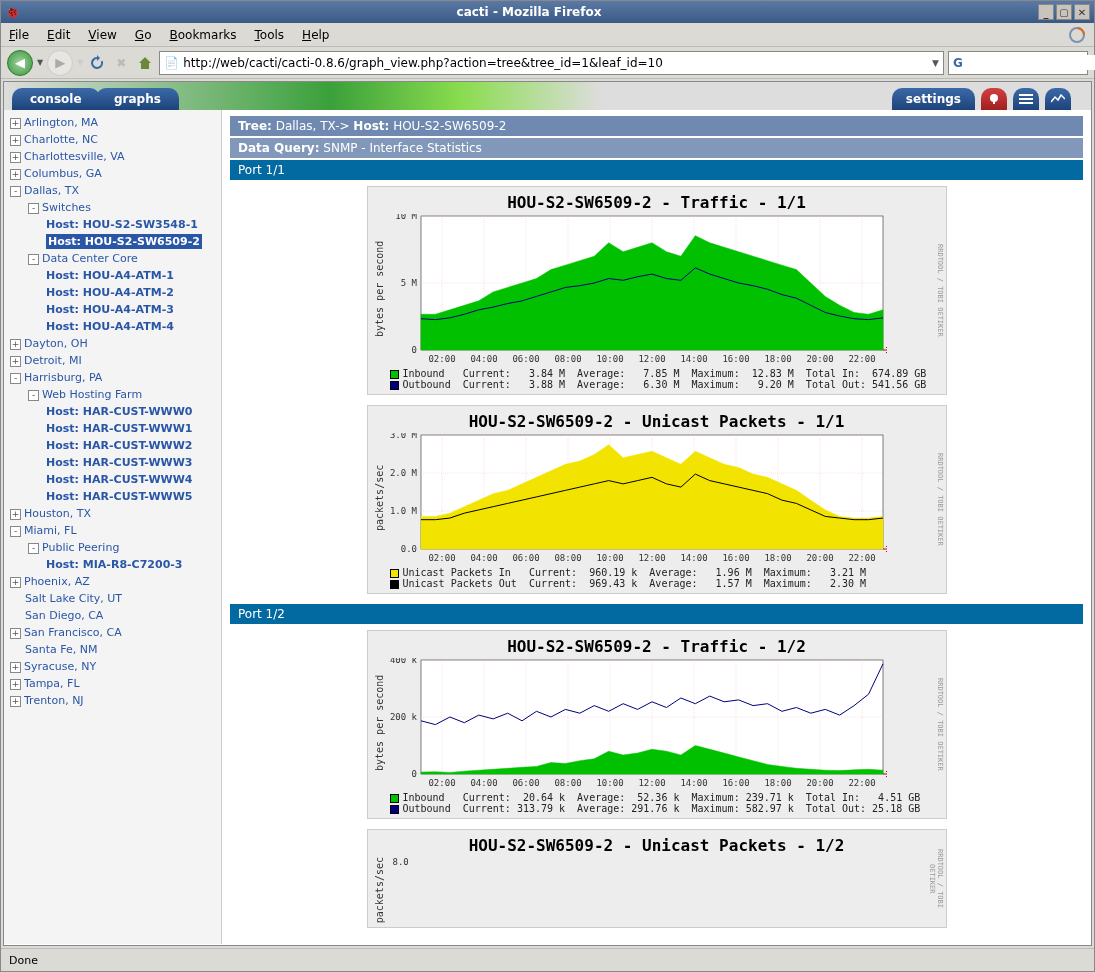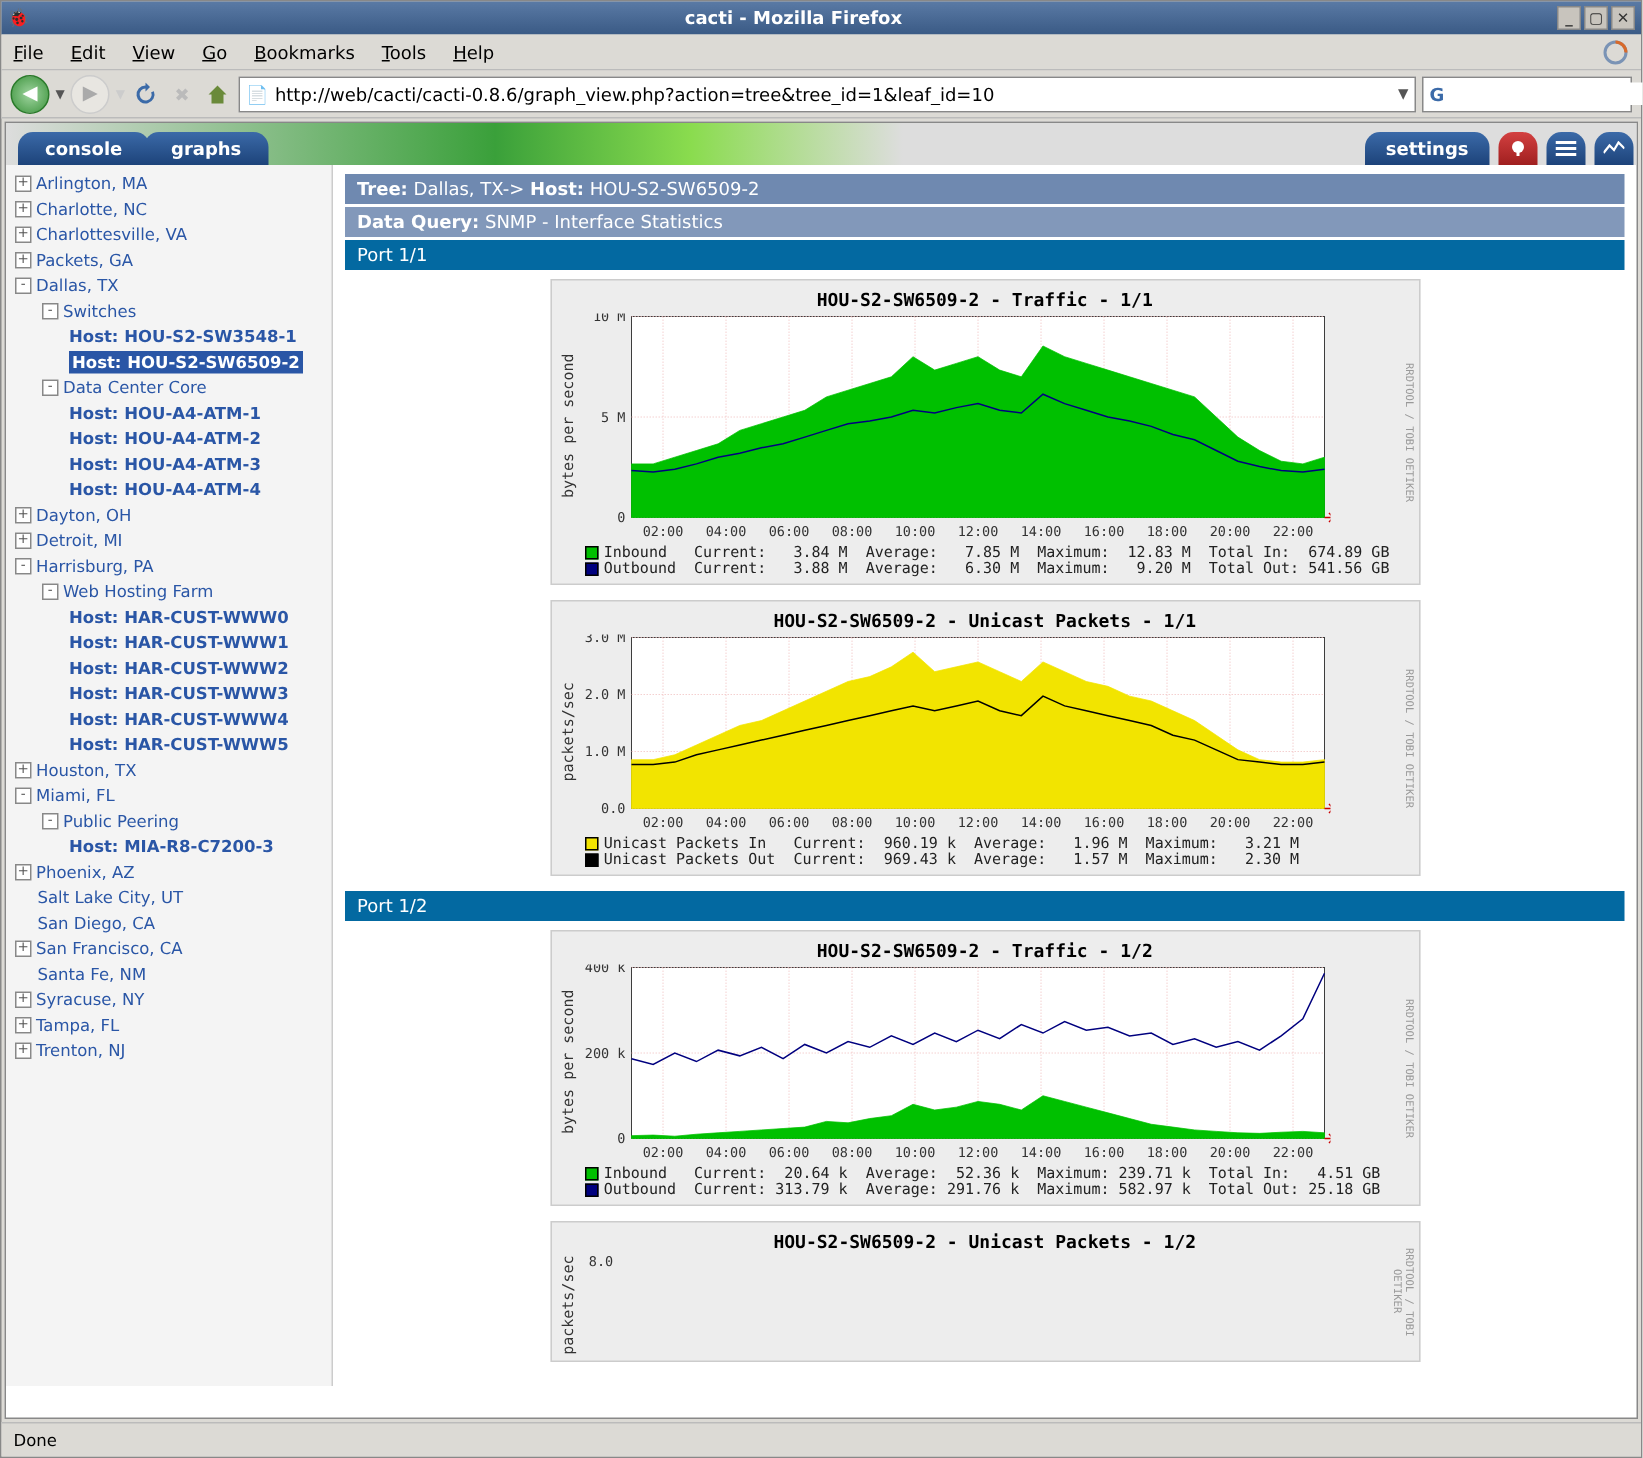--- a/index.html
+++ b/index.html
@@ -20,41 +20,41 @@
 .tb-icon { width: 20px; height: 20px; display: flex; align-items: center; justify-content: center; cursor: pointer; }
 .url-bar { flex: 1; height: 24px; background: #fff; border: 1px solid #888; display: flex; align-items: center; padding: 0 4px; gap: 4px; }
 .url-bar input { flex: 1; border: none; outline: none; font-size: 12px; font-family: inherit; }
 .url-bar .dd { font-size: 9px; color: #555; cursor: pointer; }
 .search-box { width: 140px; height: 24px; background: #fff; border: 1px solid #888; display: flex; align-items: center; padding: 0 4px; gap: 4px; }
 .content-scroll { flex: 1; overflow: auto; background: #fff; border: 1px solid #888; margin: 2px; position: relative; }
 .topstrip { height: 28px; background: linear-gradient(90deg, #ddd 0%, #3aa03a 30%, #8adc4e 42%, #ddd 55%); position: relative; display: flex; align-items: center; }
 .tab { position: absolute; bottom: 0; height: 22px; padding: 0 18px; border-radius: 10px 10px 0 0; color: #fff; font-weight: bold; font-size: 12px; display: flex; align-items: center; cursor: pointer; }
 .tab.console { left: 8px; background: linear-gradient(#3b6aa8,#1d437a); }
 .tab.graphs { left: 92px; background: linear-gradient(#3b6aa8,#1d437a); }
-.right-tabs { position: absolute; right: 2px; bottom: 0; display: flex; gap: 6px; }
+.right-tabs { position: absolute; right: 20px; bottom: 0; display: flex; gap: 6px; }
 .rtab { height: 22px; padding: 0 14px; border-radius: 10px 10px 0 0; color: #fff; font-weight: bold; font-size: 12px; display: flex; align-items: center; cursor: pointer; background: linear-gradient(#3b6aa8,#1d437a); }
 .rtab.red { background: linear-gradient(#d34040,#a01f1f); width: 26px; padding: 0; justify-content: center; }
 .rtab.iconbtn { width: 26px; padding: 0; justify-content: center; }
 .subhead { background: #fff; border-bottom: 1px solid #ccc; padding: 3px 8px; display: flex; font-size: 11px; color: #333; }
 .subhead a { color: #2a56a6; text-decoration: none; }
 .subhead .right { margin-left: auto; }
 .main { display: flex; }
 .sidebar { width: 218px; background: #f4f4f4; border-right: 1px solid #ccc; padding: 4px 2px; font-size: 11px; }
 .tree-item { padding: 2px 0 2px 0; white-space: nowrap; }
 .tree-item a { color: #2a56a6; text-decoration: none; cursor: pointer; }
 .tree-item .exp { display: inline-block; width: 11px; height: 11px; border: 1px solid #888; text-align: center; line-height: 9px; font-size: 9px; margin-right: 3px; color: #555; background: #fff; cursor: pointer; vertical-align: middle; }
 .tree-item.selected a { background: #2a56a6; color: #fff; padding: 1px 2px; }
 .hostlink { font-weight: bold; }
 .graphs-area { flex: 1; padding: 6px 8px; }
 .bar { color: #fff; padding: 3px 8px; font-size: 12px; margin-bottom: 2px; }
 .bar.tree { background: #6f89b0; }
 .bar.dq { background: #8298ba; }
 .bar.port { background: #0369a1; color: #fff; }
 .graphbox { background: #ededed; border: 1px solid #ccc; padding: 4px; margin: 6px auto 10px auto; width: 580px; position: relative; }
-.graphtitle { text-align: center; font-family: "DejaVu Sans Mono", monospace; font-size: 12px; font-weight: bold; padding: 2px 0; }
+.graphtitle { text-align: center; font-family: "DejaVu Sans Mono", monospace; font-size: 16px; font-weight: bold; padding: 2px 0; }
 .plotwrap { display: flex; }
 .ylabel { writing-mode: vertical-rl; transform: rotate(180deg); font-family: monospace; font-size: 10px; text-align: center; padding: 0 2px; color: #333; }
 .plot { flex: 1; }
 .plot svg { display: block; }
 .legend { font-family: "DejaVu Sans Mono", monospace; font-size: 10px; padding: 4px 2px 0 18px; white-space: pre; color: #222; }
 .sw { display: inline-block; width: 9px; height: 9px; border: 1px solid #000; vertical-align: middle; margin-right: 4px; }
 .statusbar { height: 23px; background: #dcdad5; border-top: 1px solid #bbb; padding: 2px 8px; font-size: 11px; display: flex; align-items: center; }
 .rrdside { position: absolute; right: 2px; top: 4px; bottom: 4px; width: 12px; font-family: monospace; font-size: 7px; color: #999; writing-mode: vertical-rl; text-align: center; }
 </style>
 </head>
@@ -140,21 +140,21 @@
           </div>
       </div>
     </div>
 
 
     <div class="main">
       <div class="sidebar" id="sidebar">
           <div class="tree-item" style="padding-left: 4px;"><span class="exp">+</span><a>Arlington, MA</a></div>
           <div class="tree-item" style="padding-left: 4px;"><span class="exp">+</span><a>Charlotte, NC</a></div>
           <div class="tree-item" style="padding-left: 4px;"><span class="exp">+</span><a>Charlottesville, VA</a></div>
-          <div class="tree-item" style="padding-left: 4px;"><span class="exp">+</span><a>Packets, GA</a></div>
+          <div class="tree-item" style="padding-left: 4px;"><span class="exp">+</span><a>Columbus, GA</a></div>
           <div class="tree-item" style="padding-left: 4px;"><span class="exp">-</span><a>Dallas, TX</a></div>
           <div class="tree-item" style="padding-left: 22px;"><span class="exp">-</span><a>Switches</a></div>
           <div class="tree-item" style="padding-left: 40px;"><a class="hostlink">Host: HOU-S2-SW3548-1</a></div>
           <div class="tree-item selected" style="padding-left: 40px;"><a class="hostlink">Host: HOU-S2-SW6509-2</a></div>
           <div class="tree-item" style="padding-left: 22px;"><span class="exp">-</span><a>Data Center Core</a></div>
           <div class="tree-item" style="padding-left: 40px;"><a class="hostlink">Host: HOU-A4-ATM-1</a></div>
           <div class="tree-item" style="padding-left: 40px;"><a class="hostlink">Host: HOU-A4-ATM-2</a></div>
           <div class="tree-item" style="padding-left: 40px;"><a class="hostlink">Host: HOU-A4-ATM-3</a></div>
           <div class="tree-item" style="padding-left: 40px;"><a class="hostlink">Host: HOU-A4-ATM-4</a></div>
           <div class="tree-item" style="padding-left: 4px;"><span class="exp">+</span><a>Dayton, OH</a></div>

